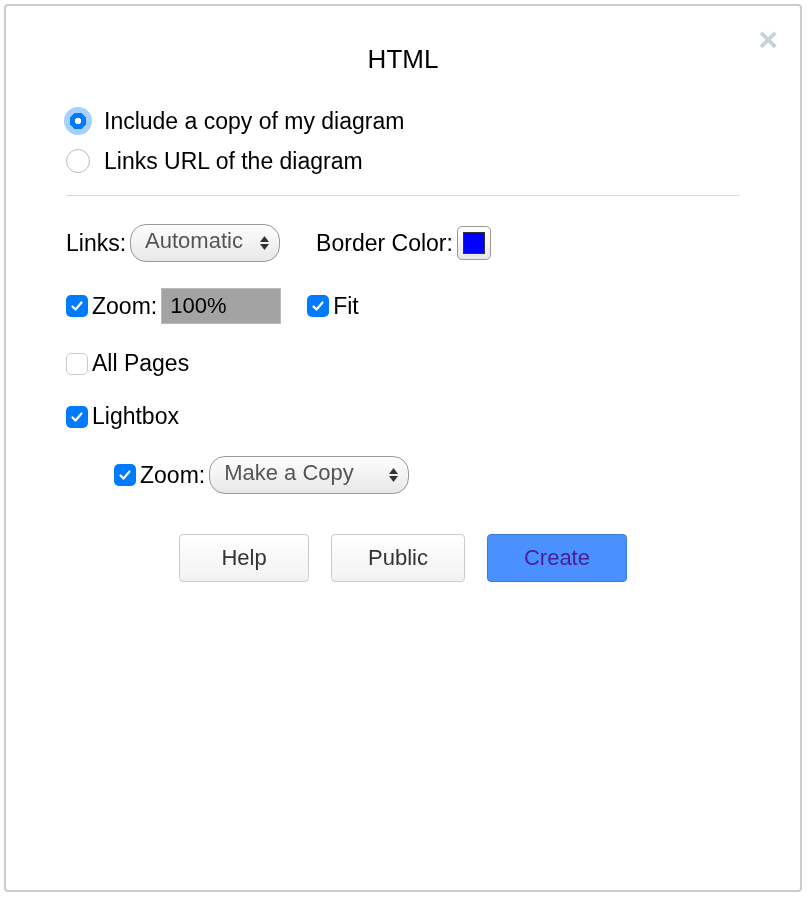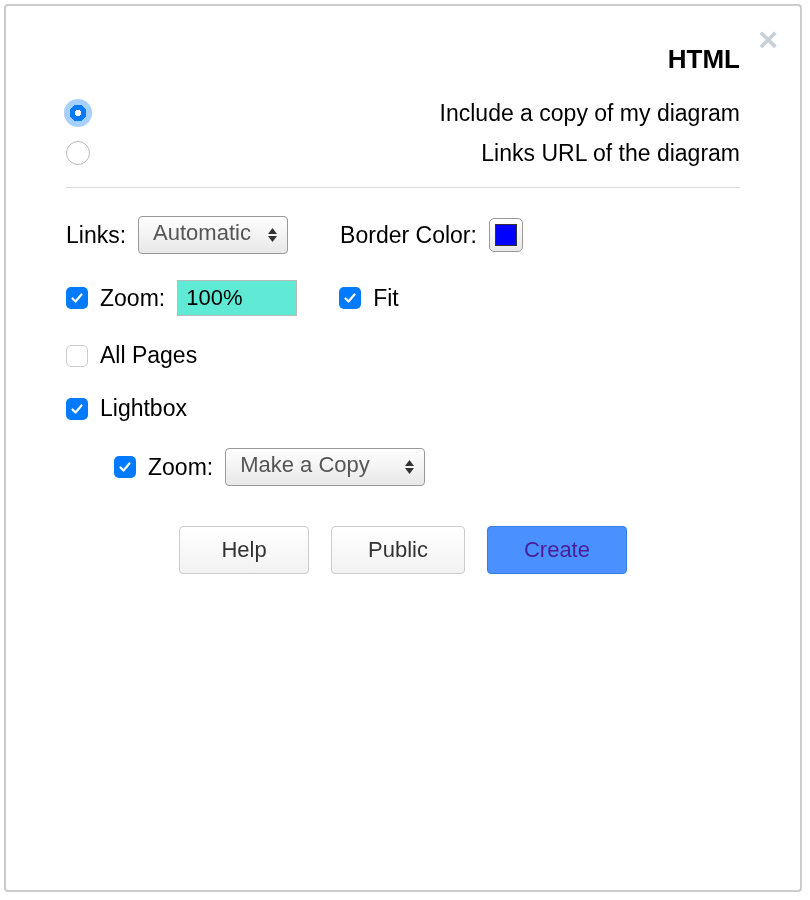--- a/index.html
+++ b/index.html
@@ -25,34 +25,33 @@
       top: 16px;
       right: 22px;
       font-size: 34px;
       line-height: 1;
       color: #c8d0d8;
       cursor: pointer;
       font-weight: bold;
       user-select: none;
     }
     .dialog-title {
-      text-align: right;
+      text-align: center;
       font-size: 26px;
-      font-weight: bold;
-      margin-bottom: 24px;
+      font-weight: normal;
+      margin-bottom: 32px;
       margin-top: 10px;
     }
     .radio-row {
       display: flex;
       align-items: center;
-      gap: 23px;
+      gap: 14px;
       margin-bottom: 14px;
       font-size: 23px;
       line-height: 1;
-      justify-content: space-between;
     }
     .radio {
       width: 24px;
       height: 24px;
       border-radius: 50%;
       border: 1.5px solid #bbb;
       display: inline-flex;
       align-items: center;
       justify-content: center;
       cursor: pointer;
@@ -68,32 +67,32 @@
       margin-right: -2px;
     }
     hr.divider {
       border: none;
       border-top: 1px solid #d9d9d9;
       margin: 22px 0 28px 0;
     }
     .form-row {
       display: flex;
       align-items: center;
-      gap: 12px;
+      gap: 4px;
       font-size: 23px;
       margin-bottom: 26px;
     }
     .form-row.sub {
       margin-left: 48px;
     }
     .label { font-size: 23px; }
     .select {
       height: 38px;
       border: 1px solid #999;
-      border-radius: 4px;
+      border-radius: 16px;
       background: linear-gradient(#fefefe, #e8e8e8);
       padding: 0 32px 4px 14px;
       font-size: 22px;
       color: #555;
       display: inline-flex;
       align-items: center;
       position: relative;
       cursor: pointer;
       min-width: 150px;
     }
@@ -141,21 +140,21 @@
       background: #fff;
       border: 1.5px solid #ccc;
     }
     .checkbox svg { display: block; }
     .text-input {
       height: 36px;
       width: 120px;
       border: 1px solid #bbb;
       font-size: 22px;
       padding: 0 8px;
-      background: #5eead4;
+      background: #a3a3a3;
     }
     .button-row {
       display: flex;
       justify-content: center;
       gap: 22px;
       margin-top: 40px;
     }
     .btn {
       height: 48px;
       min-width: 130px;

